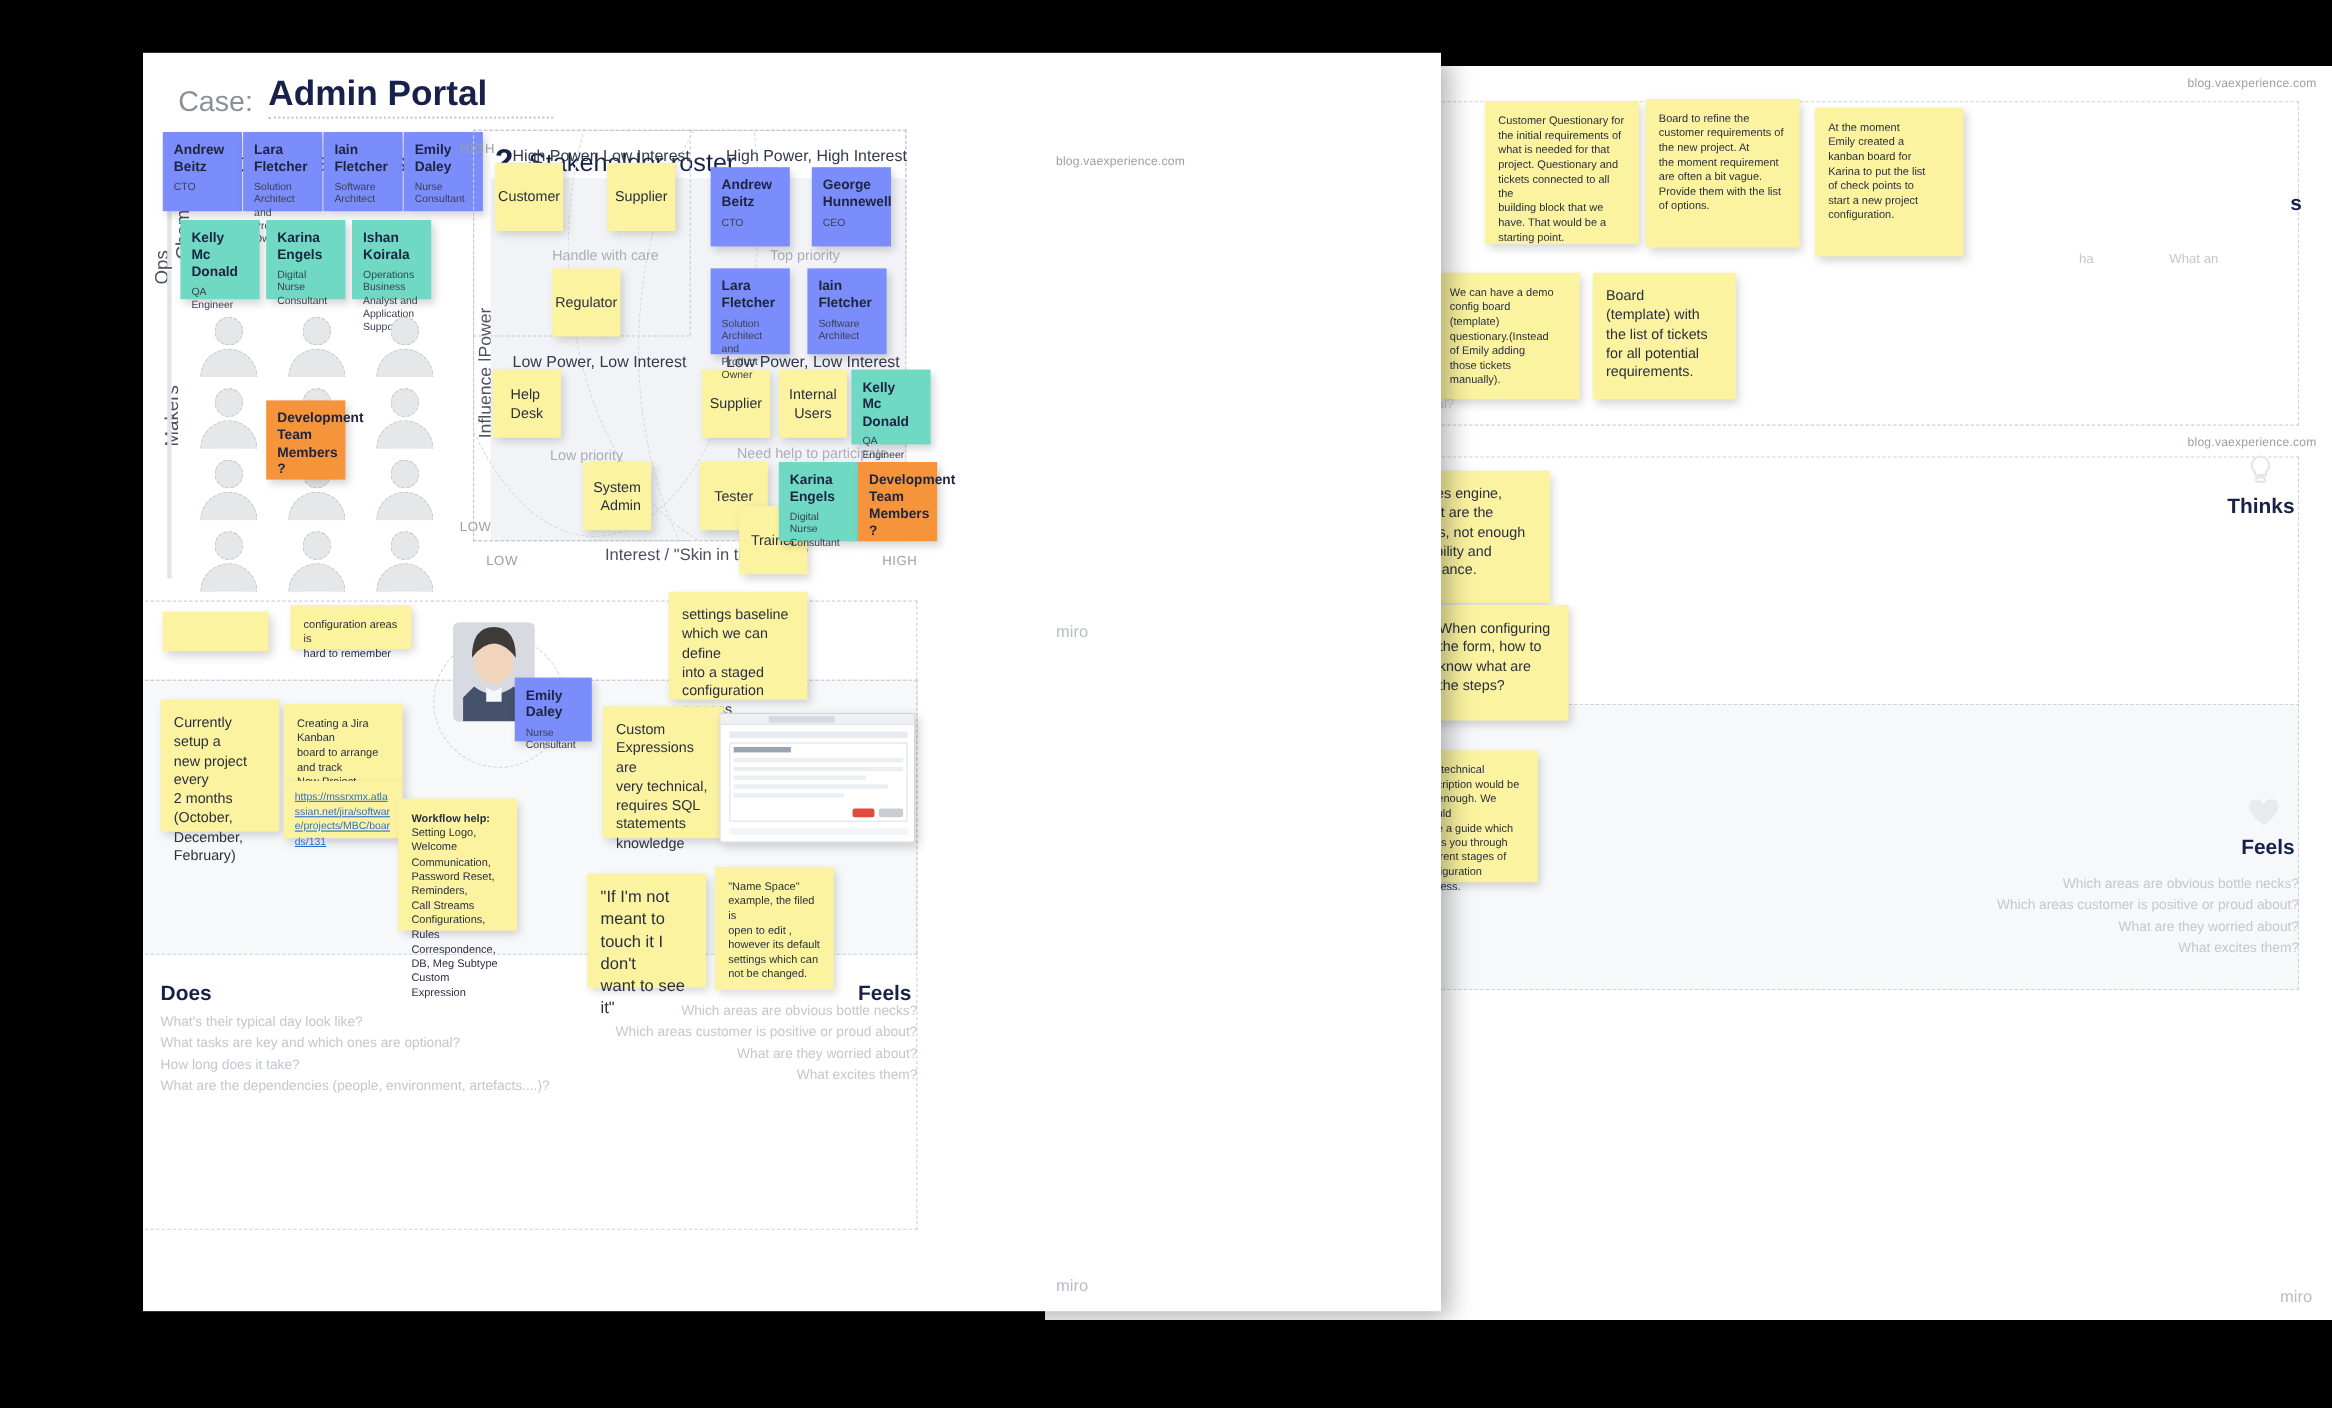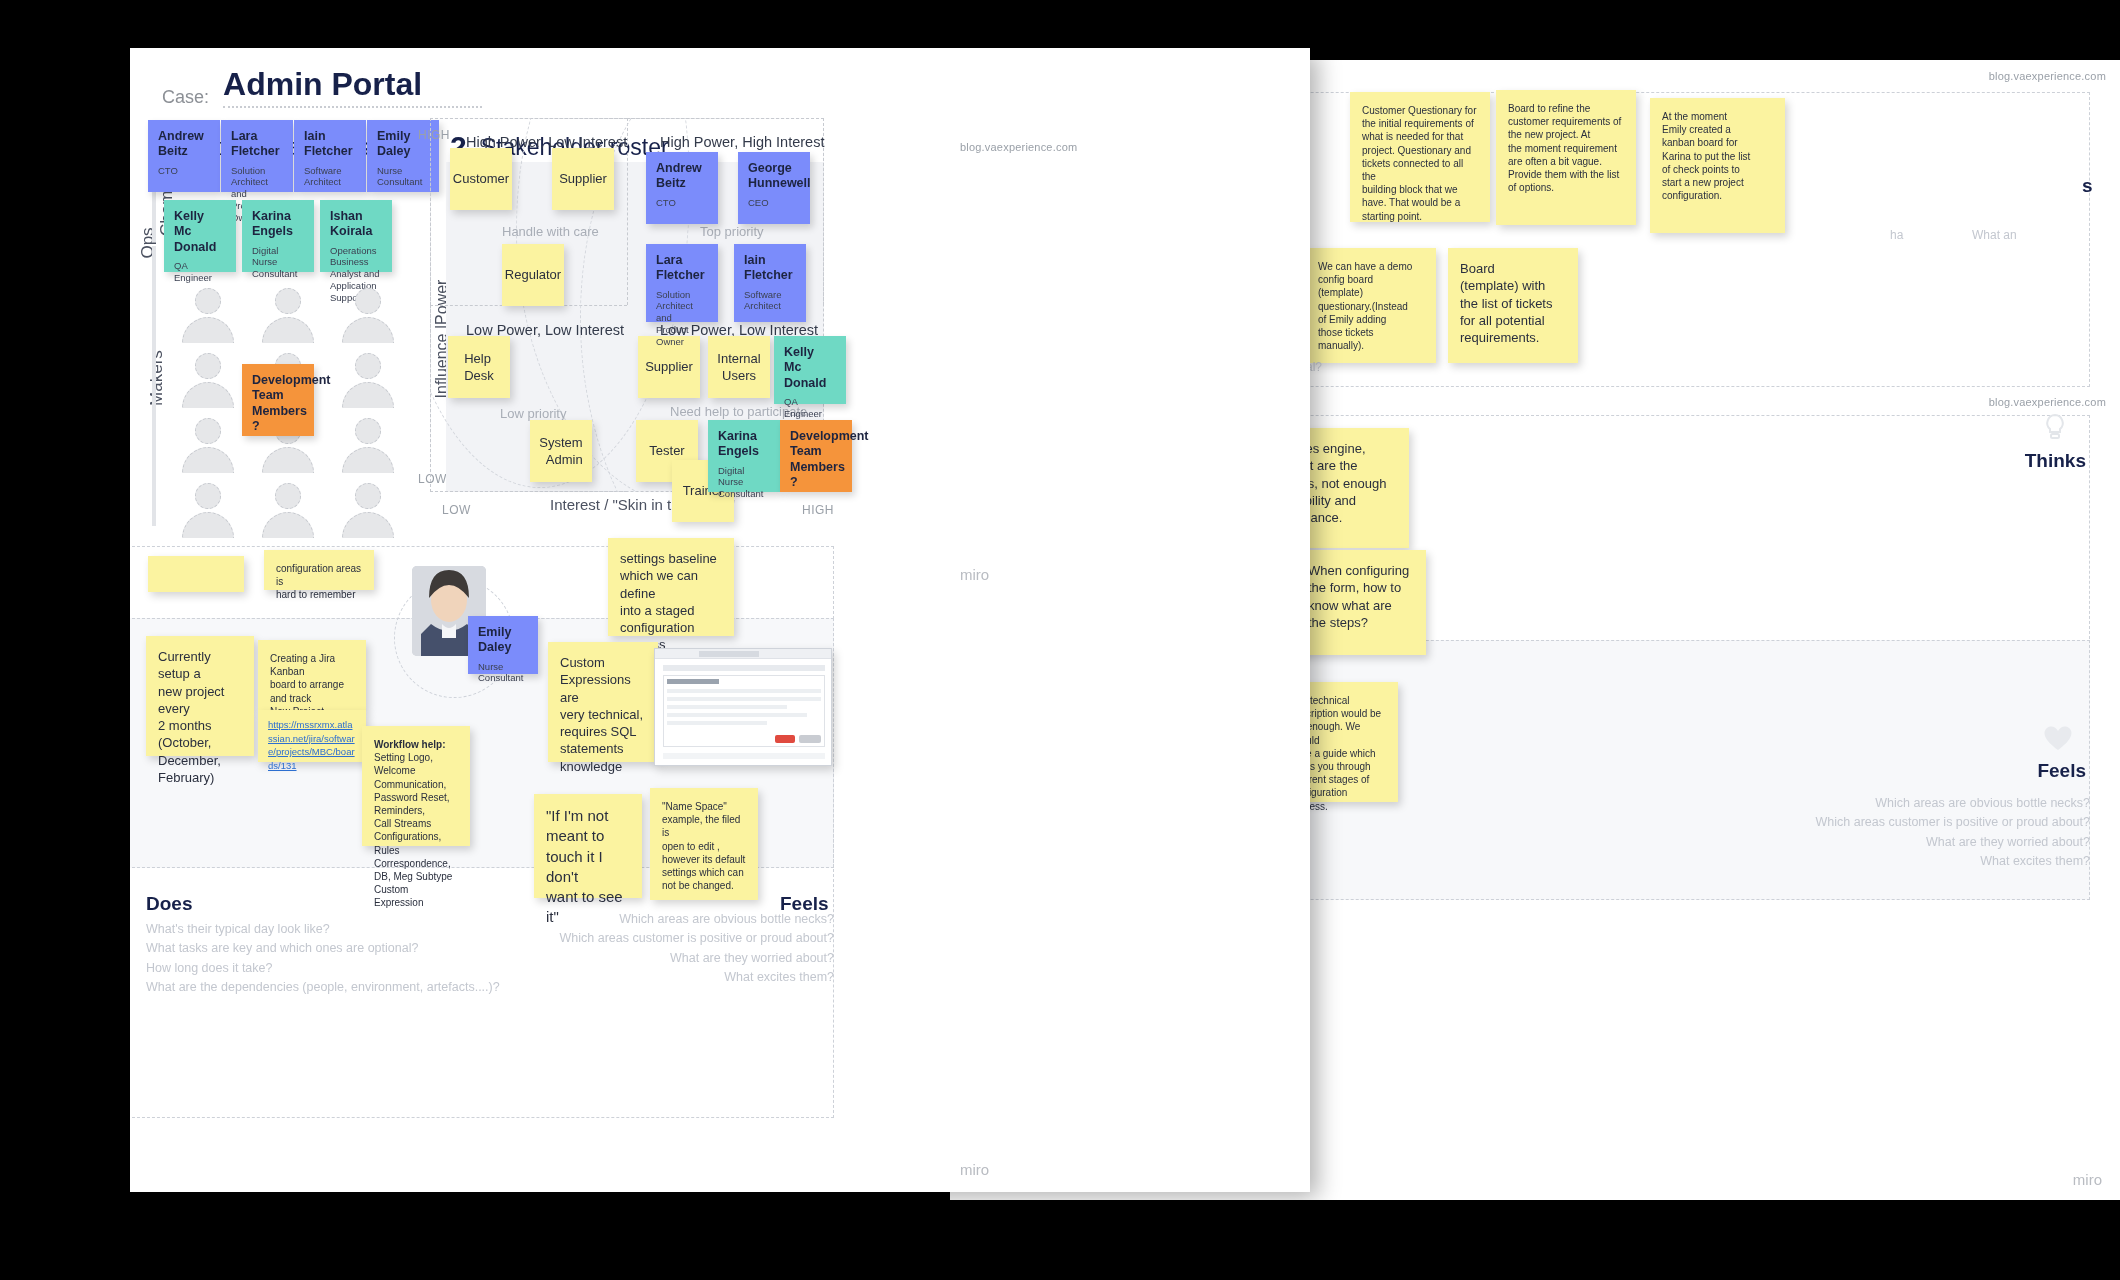--- a/index.html
+++ b/index.html
@@ -15,21 +15,21 @@
   
   #board-right { left:950px; top:60px; width:1170px; height:1140px; box-shadow:0 2px 14px rgba(0,0,0,.25); }
   
   #board-left  { left:130px; top:48px; width:1180px; height:1144px; box-shadow:8px 6px 22px rgba(0,0,0,.30); }
 
   .miro-wm { position:absolute; font-size:15px; color:#b9bcc2; font-family:"Liberation Sans",sans-serif; }
   .blogwm { position:absolute; font-size:11px; color:#9aa0a8; letter-spacing:.2px; }
 
   
   .case-row { position:absolute; left:32px; top:18px; display:flex; align-items:flex-end; gap:14px; }
-  .case-lbl { font-size:18px; color:#8c9096; }
+  .case-lbl { font-size:26px; color:#8c9096; }
   .case-val { font-size:32px; font-weight:bold; color:#17214a; border-bottom:2px dotted #c9ccd2; padding:0 60px 3px 0; }
 
   .sec-title { position:absolute; display:flex; align-items:center; gap:14px; }
   .sec-num { font-size:30px; font-weight:bold; color:#17214a; }
   .sec-txt { font-size:23px; color:#17214a; }
 
   
   .sticky { position:absolute; padding:9px 10px; line-height:1.28;
             box-shadow:3px 4px 7px rgba(0,0,0,.16); }
   .sticky .nm { font-weight:bold; font-size:12.5px; color:#1d2440; line-height:1.22; }

